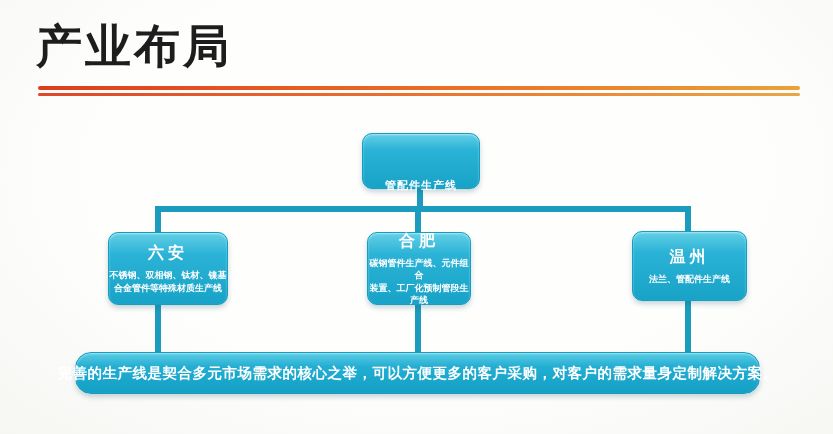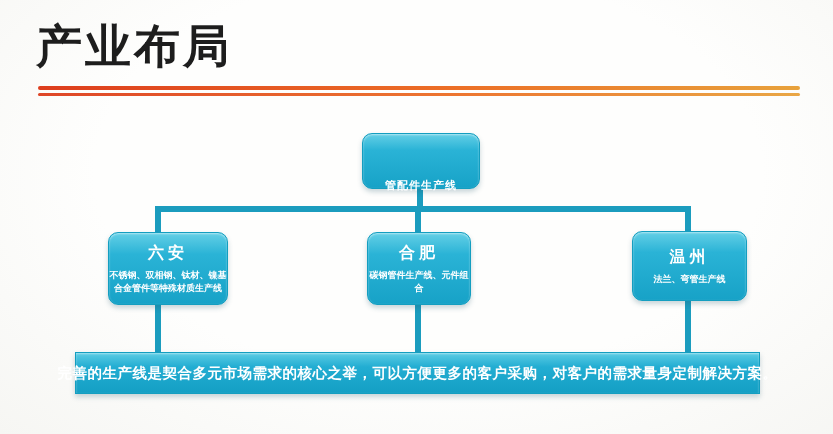--- a/index.html
+++ b/index.html
@@ -64,21 +64,21 @@
   .node .name { font-size: 16px; font-weight: bold; letter-spacing: 4px; }
   .node.root .name { font-size: 11px; letter-spacing: 1px; margin-top: 48px; }
   .node .desc { font-size: 9px; line-height: 1.35; margin-top: 5px; font-weight: bold; letter-spacing: 0; }
 
   .summary {
     position: absolute;
     left: 75px;
     top: 352px;
     width: 683px;
     height: 40px;
-    border-radius: 0;
+    border-radius: 16px;
     background: linear-gradient(180deg, #5bcce4 0%, #22add2 35%, #149fc4 100%);
     border: 1px solid #149ec0;
     box-shadow: 0 3px 5px rgba(40, 90, 110, .25), inset 0 1px 2px rgba(255, 255, 255, .45);
     color: #fff;
     font-size: 14.5px;
     font-weight: bold;
     display: flex;
     align-items: center;
     justify-content: center;
     letter-spacing: .5px;
@@ -117,27 +117,28 @@
     <div class="desc">
       <div>不锈钢、双相钢、钛材、镍基</div>
       <div>合金管件等特殊材质生产线</div>
     </div>
   </div>
 
   <div class="node child" style="left:367px; top:232px; width:102px; height:71px;">
     <div class="name">合肥</div>
     <div class="desc">
       <div>碳钢管件生产线、元件组合</div>
+      <div>装置、工厂化预制管段生产线</div>
     </div>
   </div>
 
   <div class="node child" style="left:632px; top:231px; width:113px; height:68px;">
     <div class="name">温州</div>
     <div class="desc">
-      <div>法兰、弯管生产线</div>
+      <div>法兰、管配件生产线</div>
       <div></div>
     </div>
   </div>
 
   <div class="summary">
     <span>完善的生产线是契合多元市场需求的核心之举，可以方便更多的客户采购，对客户的需求量身定制解决方案。</span>
   </div>
 
 </div>
 

